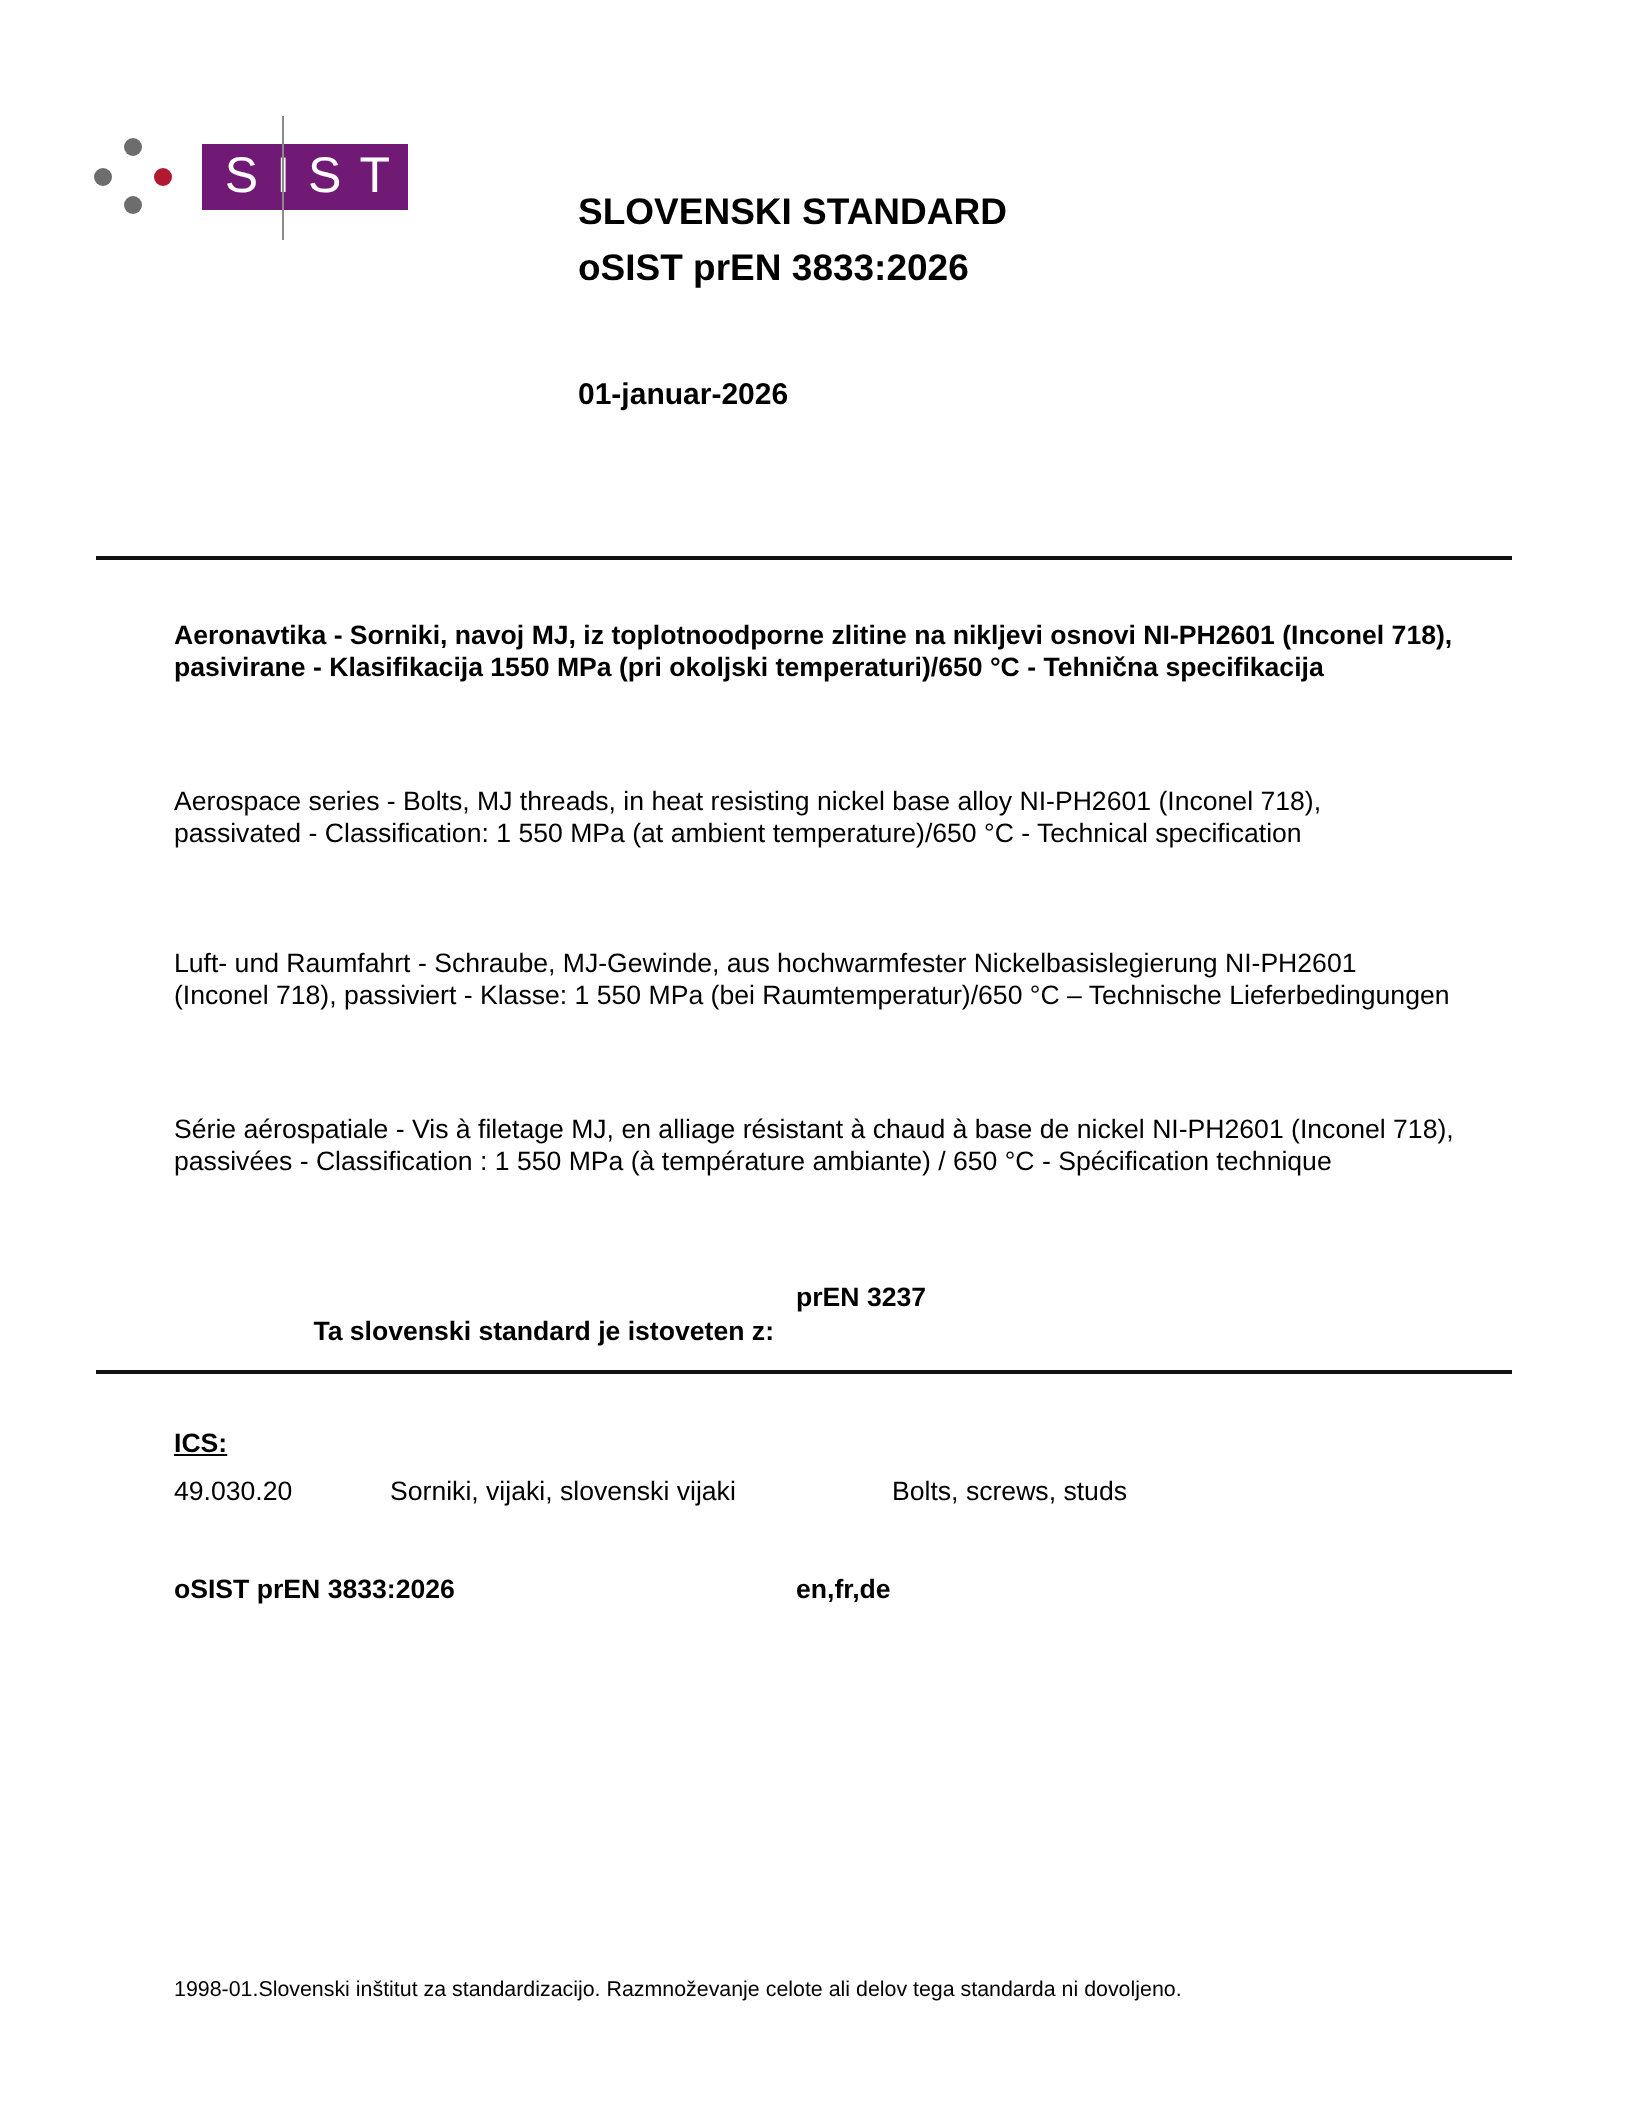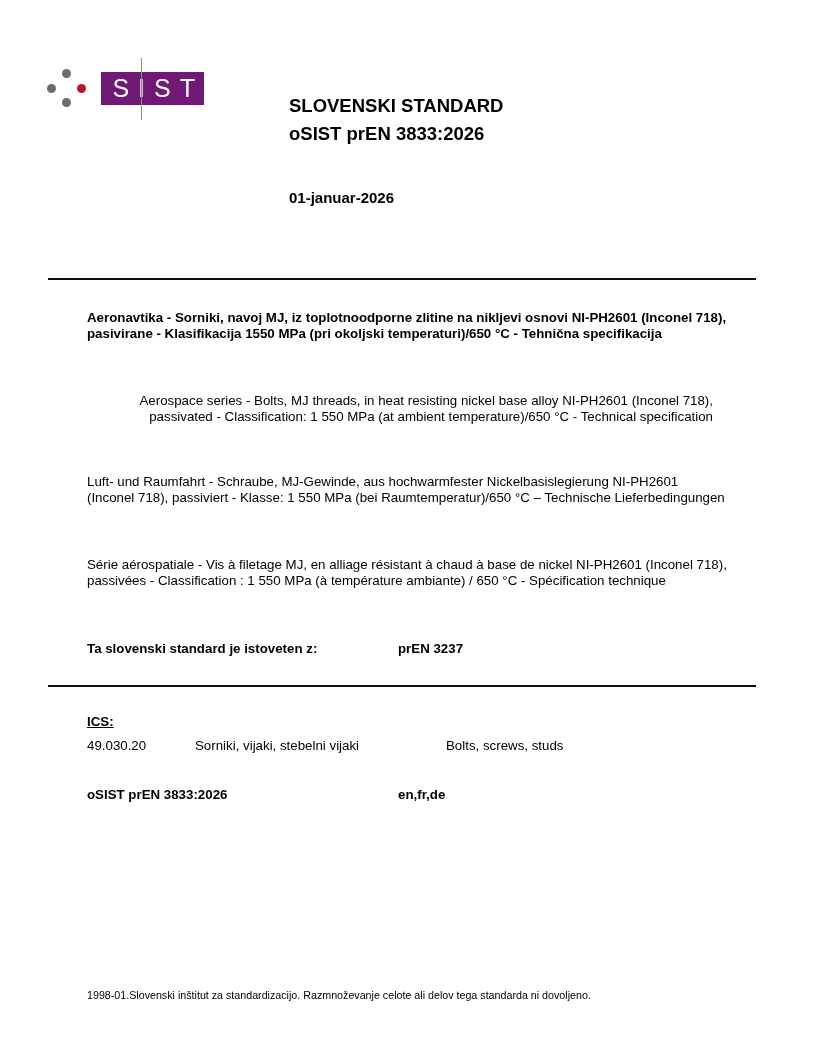--- a/index.html
+++ b/index.html
@@ -32,32 +32,32 @@
   <div class="logo-line"></div>
 </div>
 
 <div class="abs h1" style="left:289px; top:94px;">SLOVENSKI  STANDARD</div>
 <div class="abs h1" style="left:289px; top:122px;">oSIST prEN 3833:2026</div>
 <div class="abs h2" style="left:289px; top:162px;">01-januar-2026</div>
 
 <div class="rule" style="top:278px;"></div>
 
 <div class="abs txt bold" style="left:87px; top:310px;">Aeronavtika - Sorniki, navoj MJ, iz toplotnoodporne zlitine na nikljevi osnovi NI-PH2601 (Inconel 718), pasivirane - Klasifikacija 1550 MPa (pri okoljski temperaturi)/650 °C - Tehnična specifikacija</div>
-<div class="abs txt" style="left:73px; top:393px;text-align:right;">Aerospace series - Bolts, MJ threads, in heat resisting nickel base alloy NI-PH2601 (Inconel 718), passivated - Classification: 1 550 MPa (at ambient temperature)/650 °C - Technical specification</div>
+<div class="abs txt" style="left:87px; top:393px;">Aerospace series - Bolts, MJ threads, in heat resisting nickel base alloy NI-PH2601 (Inconel 718), passivated - Classification: 1 550 MPa (at ambient temperature)/650 °C - Technical specification</div>
 <div class="abs txt" style="left:87px; top:474px;">Luft- und Raumfahrt - Schraube, MJ-Gewinde, aus hochwarmfester Nickelbasislegierung NI-PH2601 (Inconel 718), passiviert - Klasse: 1 550 MPa (bei Raumtemperatur)/650 °C – Technische Lieferbedingungen</div>
 <div class="abs txt" style="left:87px; top:557px;">Série aérospatiale - Vis à filetage MJ, en alliage résistant à chaud à base de nickel NI-PH2601 (Inconel 718), passivées - Classification : 1 550 MPa (à température ambiante) / 650 °C - Spécification technique</div>
 
-<div class="abs txt bold" style="left:87px; top:641px; width:300px;">Ta slovenski standard je istoveten z:</div>
+<div class="abs txt bold" style="left:87px; top:658px; width:300px;text-align:right;">Ta slovenski standard je istoveten z:</div>
 <div class="abs txt bold" style="left:398px; top:641px; width:200px;">prEN 3237</div>
 
 <div class="rule" style="top:685px;"></div>
 
 <div class="abs txt bold u" style="left:87px; top:714px; width:100px;">ICS:</div>
 <div>
   <div class="abs txt" style="left:87px; top:738px; width:100px;">49.030.20</div>
-  <div class="abs txt" style="left:195px; top:738px; width:210px;">Sorniki, vijaki, stebelni vijaki</div>
+  <div class="abs txt" style="left:195px; top:738px; width:210px;">Sorniki, vijaki, slovenski vijaki</div>
   <div class="abs txt" style="left:411px; top:738px; width:250px;margin-left:35px;">Bolts, screws, studs</div>
 </div>
 
 <div class="abs txt bold" style="left:87px; top:787px; width:280px;">oSIST prEN 3833:2026</div>
 <div class="abs txt bold" style="left:398px; top:787px; width:200px;">en,fr,de</div>
 
 <div class="abs footer" style="left:87px; top:989px; width:680px;">1998-01.Slovenski inštitut za standardizacijo. Razmnoževanje celote ali delov tega standarda ni dovoljeno.</div>
 
 </body></html>

